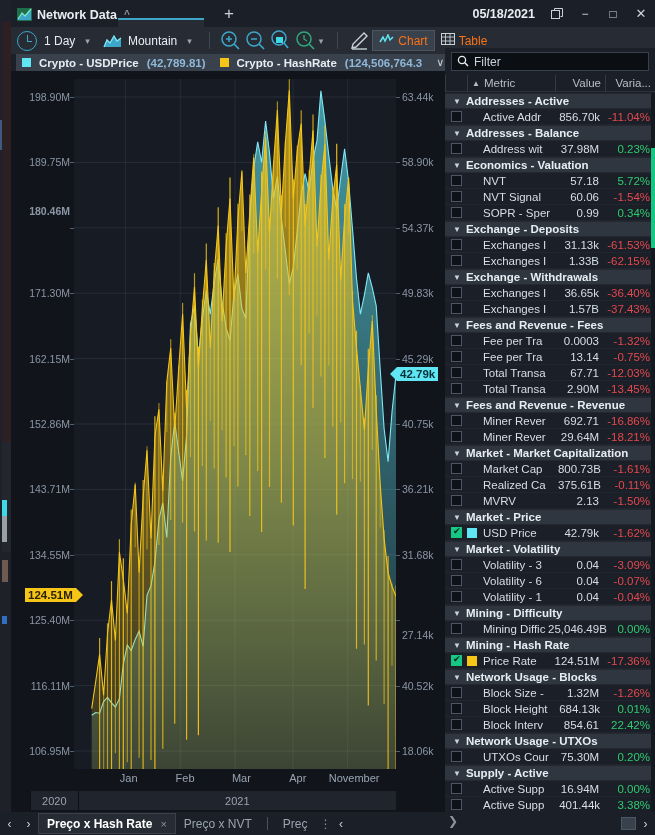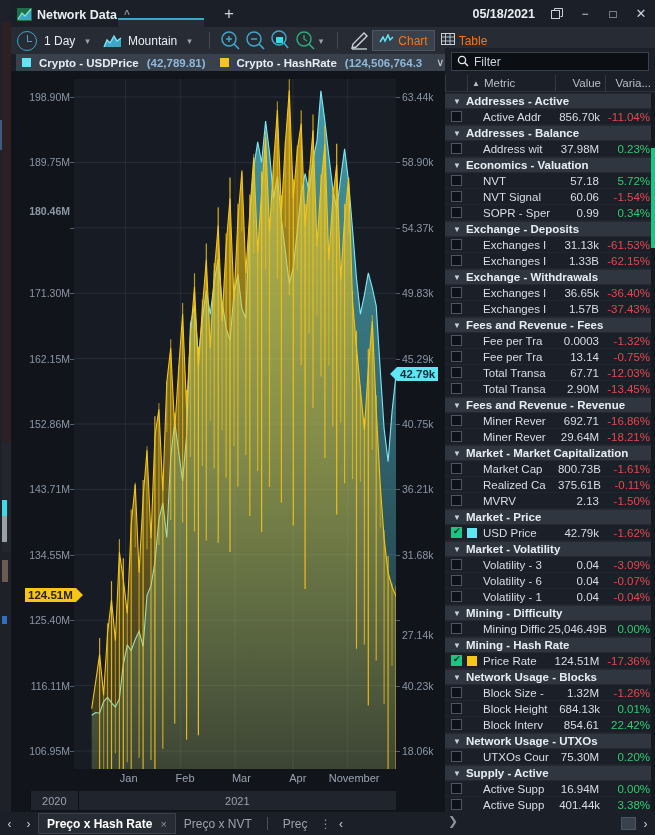--- a/index.html
+++ b/index.html
@@ -412,21 +412,21 @@
         <div class="tick" style="top: 279.6px;">45.29k</div>
         <div class="tickmark" style="top: 279.6px;"></div>
         <div class="tick" style="top: 345px;">40.75k</div>
         <div class="tickmark" style="top: 345px;"></div>
         <div class="tick" style="top: 410.4px;">36.21k</div>
         <div class="tickmark" style="top: 410.4px;"></div>
         <div class="tick" style="top: 475.8px;">31.68k</div>
         <div class="tickmark" style="top: 475.8px;"></div>
         <div class="tick" style="top: 541.2px; margin-top: 15px;">27.14k</div>
         <div class="tickmark" style="top: 541.2px;"></div>
-        <div class="tick" style="top: 606.6px;">40.23k</div>
+        <div class="tick" style="top: 606.6px;">40.52k</div>
         <div class="tickmark" style="top: 606.6px;"></div>
         <div class="tick" style="top: 672px;">18.06k</div>
         <div class="tickmark" style="top: 672px;"></div>
       </div>
 
     <div class="bubble bub-price" id="bubP" style="top: 295.922px;">42.79k</div>
     <div class="bubble bub-hash" id="bubH" style="top: 517.36px;">124.51M</div>
 
     <div class="xaxis" id="xaxis">
         <div class="xlab" style="left: 54.74px;">Jan</div>

